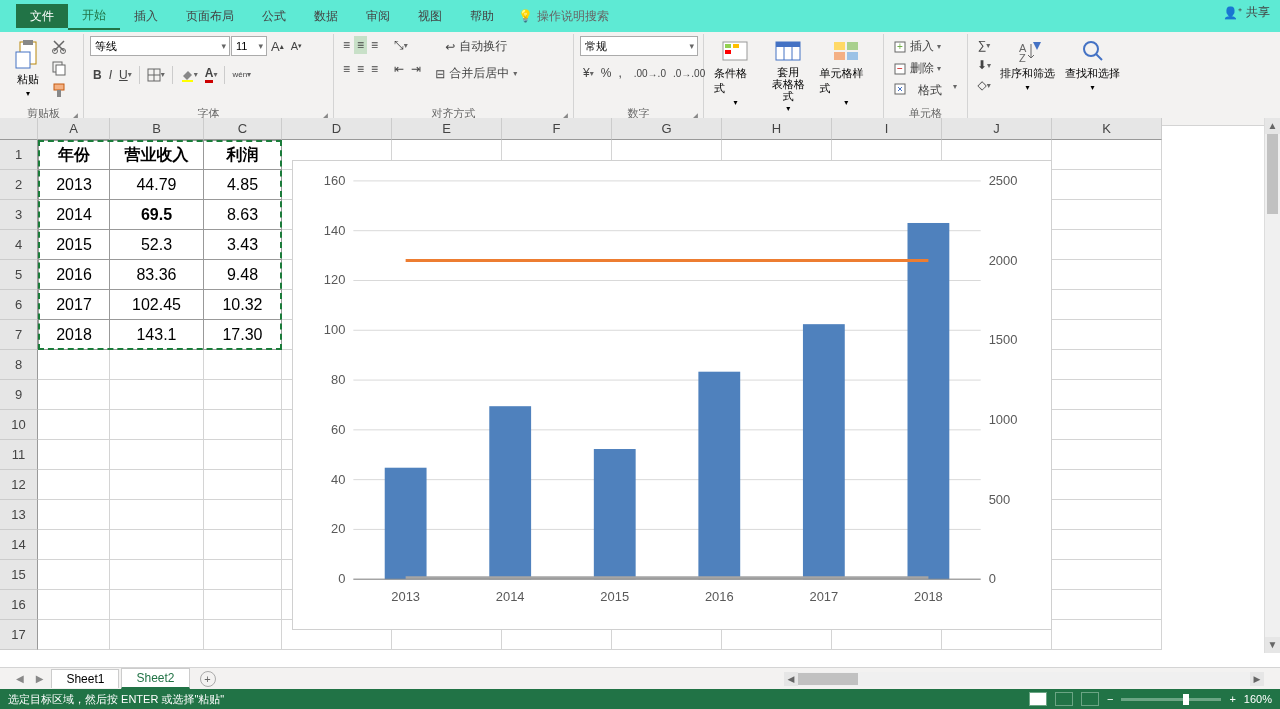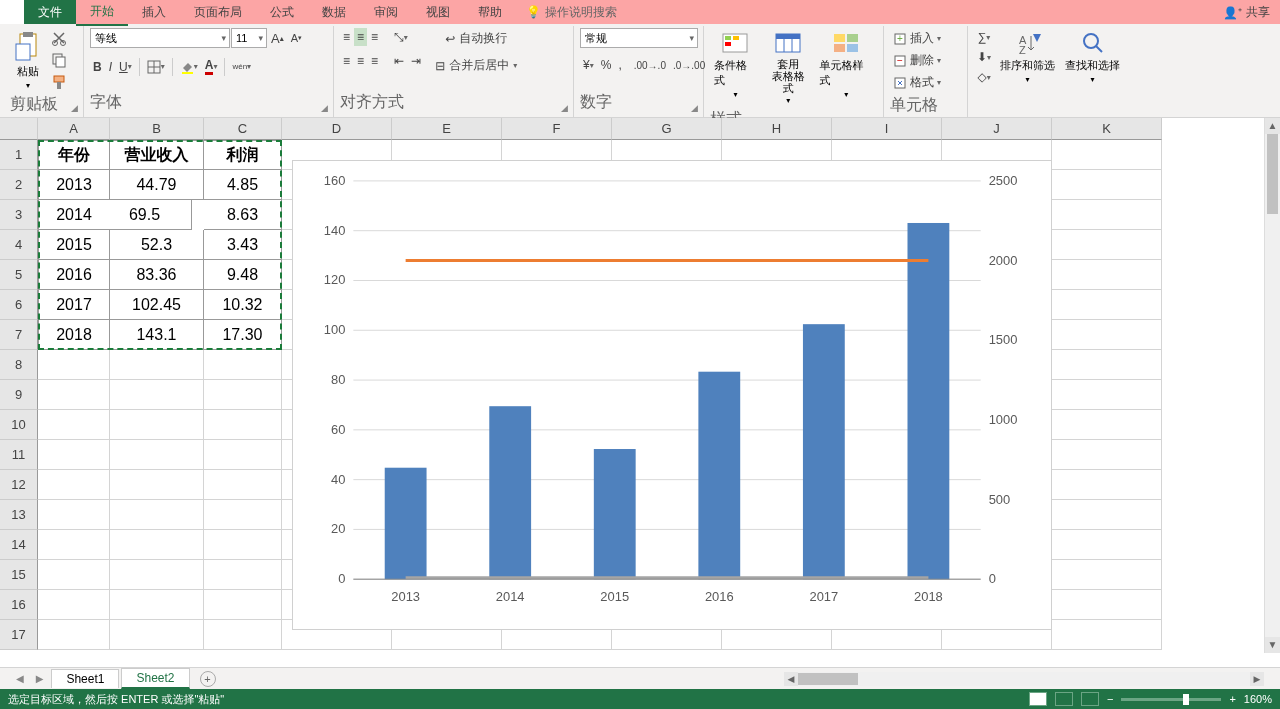--- a/index.html
+++ b/index.html
@@ -1,29 +1,29 @@
 <!DOCTYPE html>
 <html><head>
 <meta charset="utf-8">
 <style>
 * { margin: 0; padding: 0; box-sizing: border-box; font-family: "Microsoft YaHei", sans-serif; }
 body { background: #fff; width: 1280px; height: 709px; overflow: hidden; position: relative; }
 
 
-.menubar { height: 24px; background: #fca5a5; display: flex; align-items: center; padding: 0; position: relative; margin-left: 24px; }
+.menubar { height: 24px; background: #5eead4; display: flex; align-items: center; padding: 16px; position: relative; }
 .menu-file { background: #217346; color: #fff; padding: 4px 14px; font-size: 12px; height: 24px; display: flex; align-items: center; }
 .menu-tab { padding: 4px 14px; font-size: 12px; color: #444; cursor: pointer; }
 .menu-tab.active { border-bottom: 2px solid #217346; color: #217346; font-weight: 500; }
 .menu-help { display: flex; align-items: center; gap: 4px; padding: 4px 10px; font-size: 12px; color: #666; }
 .share { position: absolute; right: 10px; top: 4px; font-size: 12px; color: #444; display: flex; align-items: center; gap: 4px; }
 
 
 .ribbon { height: 94px; background: #f3f2f1; border-bottom: 1px solid #d4d4d4; display: flex; padding: 2px 4px 0; }
 .rgroup { border-right: 1px solid #d4d4d4; padding: 2px 6px 0; display: flex; flex-direction: column; justify-content: space-between; position: relative; }
-.rgroup-label { text-align: left; font-size: 16px; color: #666; padding: 2px 0 4px; position: relative; }
+.rgroup-label { text-align: center; font-size: 11px; color: #666; padding: 2px 0 4px; position: relative; }
 .rgroup-content { flex: 1; display: flex; align-items: flex-start; gap: 2px; }
 .dlg-launch { position: absolute; right: 2px; bottom: 4px; width: 10px; height: 10px; font-size: 9px; color: #888; }
 .rbtn { display: inline-flex; align-items: center; justify-content: center; padding: 2px 3px; font-size: 12px; color: #444; cursor: pointer; }
 .rbtn-stack { display: flex; flex-direction: column; align-items: center; gap: 2px; font-size: 11px; cursor: pointer; padding: 2px 4px; }
 .rbtn-stack svg, .rbtn-stack .ico { display: block; }
 .rrow { display: flex; gap: 1px; align-items: center; margin-bottom: 2px; }
 .combo { border: 1px solid #ababab; background: #fff; font-size: 11px; padding: 1px 16px 1px 4px; position: relative; height: 20px; display: flex; align-items: center; }
 .combo::after { content: "▾"; position: absolute; right: 3px; font-size: 9px; color: #666; }
 .dd::after { content: " ▾"; font-size: 8px; color: #666; }
 
@@ -270,21 +270,21 @@
           </svg>
           <span>插入</span>
         </div>
       <div class="rbtn dd" style="display:flex;gap:3px;align-items:center">
           <svg width="14" height="14">
             <rect x="2" y="2" width="10" height="10" fill="#fff" stroke="#666"></rect>
             <text x="7" y="10" font-size="10" text-anchor="middle" fill="#c00">−</text>
           </svg>
           <span>删除</span>
         </div>
-      <div class="rbtn dd" style="display:flex;gap:3px;align-items:center">
+      <div class="rbtn dd" style="display:flex;gap:11px;align-items:flex-start">
           <svg width="14" height="14">
             <rect x="2" y="2" width="10" height="10" fill="#fff" stroke="#666"></rect>
             <path d="M5,5 L9,9 M9,5 L5,9" stroke="#4472c4"></path>
           </svg>
           <span>格式</span>
         </div>
     </div>
     <div class="rgroup-label">单元格</div>
   </div>
 
@@ -371,21 +371,21 @@
         <div class="cell" style="left: 166px; top: 30px; width: 78px; height: 30px; border-right: 1px solid rgb(153, 153, 153); border-bottom: 1px solid rgb(153, 153, 153);">4.85</div>
         <div class="cell" style="left: 244px; top: 30px; width: 110px; height: 30px;"></div>
         <div class="cell" style="left: 354px; top: 30px; width: 110px; height: 30px;"></div>
         <div class="cell" style="left: 464px; top: 30px; width: 110px; height: 30px;"></div>
         <div class="cell" style="left: 574px; top: 30px; width: 110px; height: 30px;"></div>
         <div class="cell" style="left: 684px; top: 30px; width: 110px; height: 30px;"></div>
         <div class="cell" style="left: 794px; top: 30px; width: 110px; height: 30px;"></div>
         <div class="cell" style="left: 904px; top: 30px; width: 110px; height: 30px;"></div>
         <div class="cell" style="left: 1014px; top: 30px; width: 110px; height: 30px;"></div>
         <div class="cell" style="left: 0px; top: 60px; width: 72px; height: 30px; border-right: 1px solid rgb(153, 153, 153); border-bottom: 1px solid rgb(153, 153, 153); border-left: 1px solid rgb(153, 153, 153);">2014</div>
-        <div class="cell" style="left: 60px; top: 60px; width: 94px; height: 30px; border-right: 1px solid rgb(153, 153, 153); border-bottom: 1px solid rgb(153, 153, 153);">69.5</div>
+        <div class="cell" style="left: 72px; top: 60px; width: 94px; height: 30px; border-right: 1px solid rgb(153, 153, 153); border-bottom: 1px solid rgb(153, 153, 153); font-weight: bold;">69.5</div>
         <div class="cell" style="left: 166px; top: 60px; width: 78px; height: 30px; border-right: 1px solid rgb(153, 153, 153); border-bottom: 1px solid rgb(153, 153, 153);">8.63</div>
         <div class="cell" style="left: 244px; top: 60px; width: 110px; height: 30px;"></div>
         <div class="cell" style="left: 354px; top: 60px; width: 110px; height: 30px;"></div>
         <div class="cell" style="left: 464px; top: 60px; width: 110px; height: 30px;"></div>
         <div class="cell" style="left: 574px; top: 60px; width: 110px; height: 30px;"></div>
         <div class="cell" style="left: 684px; top: 60px; width: 110px; height: 30px;"></div>
         <div class="cell" style="left: 794px; top: 60px; width: 110px; height: 30px;"></div>
         <div class="cell" style="left: 904px; top: 60px; width: 110px; height: 30px;"></div>
         <div class="cell" style="left: 1014px; top: 60px; width: 110px; height: 30px;"></div>
         <div class="cell" style="left: 0px; top: 90px; width: 72px; height: 30px; border-right: 1px solid rgb(153, 153, 153); border-bottom: 1px solid rgb(153, 153, 153); border-left: 1px solid rgb(153, 153, 153);">2015</div>

